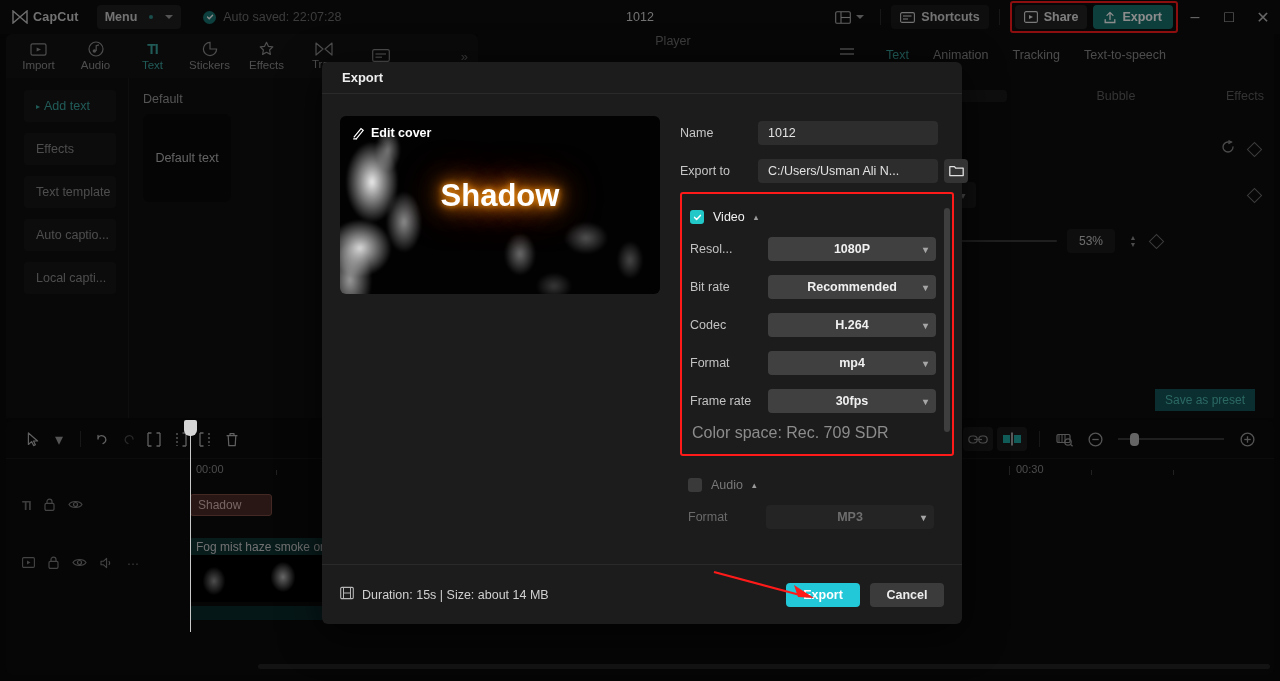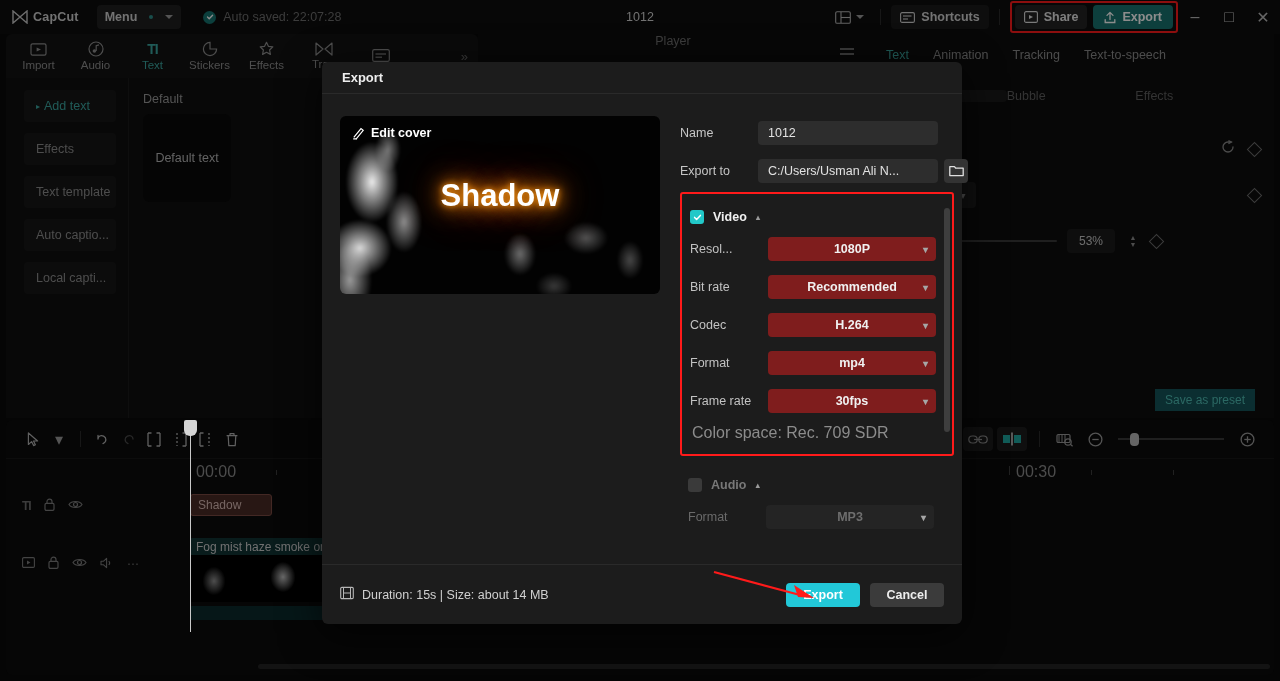--- a/index.html
+++ b/index.html
@@ -111,21 +111,21 @@
 
   
   .rightpanel {
     position:absolute; top:34px; left:868px; width:406px; height:384px;
     background:#0d0d0d;
   }
   .rp-tabs { height:42px; display:flex; align-items:center; gap:24px; padding-left:18px; font-size:12.5px; }
   .rp-tab { color:#8b8b8b; cursor:pointer; }
   .rp-tab.active { color:#3ba6a0; }
   .rp-subtabs { height:40px; display:flex; align-items:center; padding:0 10px; gap:0; }
-  .rp-subtab { flex:1; text-align:left; font-size:12.5px; color:#5f5f5f; cursor:pointer; padding:6px 0; border-radius:4px; }
+  .rp-subtab { flex:1; text-align:right; font-size:12.5px; color:#5f5f5f; cursor:pointer; padding:6px 0; border-radius:4px; }
   .rp-subtab.active { background:#1b1b1b; color:#b8b8b8; }
   .rp-body { position:relative; padding:10px 14px 0 14px; }
   .rp-row { height:46px; display:flex; align-items:center; gap:10px; }
   .rp-reset { margin-left:auto;display:flex;align-items:center;gap:14px; }
   .kf-diamond { width:11px;height:11px;border:1.2px solid #6c6c6c;transform:rotate(45deg);cursor:pointer; }
   .kf-wrap { display:flex;align-items:center;gap:5px;color:#555;font-size:9px; }
   .color-swatch { width:58px;height:20px;background:#8a4b06;border-radius:3px 0 0 3px;cursor:pointer; }
   .color-dd { width:26px;height:26px;background:#1d1d1d;border-radius:0 4px 4px 0;display:flex;align-items:center;justify-content:center;color:#8a8a8a;font-size:10px;cursor:pointer; }
   .slider { position:relative; width:175px; height:14px; display:flex; align-items:center; cursor:pointer; }
   .slider .trk { position:absolute;left:0;right:0;height:2px;background:#3a3a3a;border-radius:1px; }
@@ -152,21 +152,21 @@
   .tlbtn.dim { color:#4a4a4a; }
   .tl-sep { width:1px;height:16px;background:#2b2b2b;margin:0 8px; }
   .tl-right { margin-left:auto; display:flex; align-items:center; gap:4px; }
   .tl-tealbtn { width:30px;height:24px;background:#1d1d1d;border-radius:4px;display:flex;align-items:center;justify-content:center;cursor:pointer; }
   .zoom-slider { position:relative; width:106px;height:14px;display:flex;align-items:center;margin:0 6px;cursor:pointer; }
   .zoom-slider .trk { position:absolute;left:0;right:0;height:2px;background:#3a3a3a; }
   .zoom-slider .knob { position:absolute;left:12px;width:9px;height:13px;border-radius:4px;background:#b9b9b9; }
 
   .ruler { position:relative; height:22px; border-top:1px solid #161616; }
   .ruler .tick { position:absolute; top:11px; width:1px; height:5px; background:#3d3d3d; }
-  .ruler .lbl { position:absolute; top:4px; font-size:16px; color:#8a8a8a; }
+  .ruler .lbl { position:absolute; top:4px; font-size:11px; color:#8a8a8a; }
   .playhead { position:absolute; top:0; left:184px; width:1px; height:212px; background:#c9c9c9; z-index:6; }
   .playhead .head { position:absolute;top:0;left:-6px;width:13px;height:16px;background:#d5d5d5;border-radius:2px 2px 6px 6px; }
 
   .tracks { position:relative; height:170px; }
   .track-ctl { position:absolute; left:0; width:132px; display:flex; align-items:center; gap:13px; padding-left:16px; color:#6d6d6d; font-size:12px; }
   .tclip-text {
     position:absolute; left:184px; top:0; width:82px; height:22px;
     background:#4a2b26; border:1px solid #7a4a42; border-radius:3px;
     display:flex; align-items:center; padding-left:7px;
     font-size:12px; color:#d7b9b3; cursor:pointer; overflow:hidden;
@@ -238,28 +238,28 @@
   }
   .folder-btn { width:24px;height:24px;background:#333;border-radius:4px;margin-left:6px;display:flex;align-items:center;justify-content:center;cursor:pointer; }
 
   .video-box {
     position:relative; margin-top:4px; border:2px solid #ff1a1a; border-radius:3px;
     padding:10px 10px 12px 8px; width:274px;
   }
   .sec-hdr { display:flex; align-items:center; gap:9px; height:26px; }
   .cbox { width:14px;height:14px;border-radius:3px;background:#22c8c8;display:flex;align-items:center;justify-content:center;cursor:pointer; }
   .cbox.off { background:#3a3a3a; }
-  .sec-title { font-size:12.5px;color:#f0f0f0;font-weight:700; }
+  .sec-title { font-size:12.5px;color:#f0f0f0;font-weight:400; }
   .sec-title.dim { color:#787878; }
   .sec-caret { color:#9a9a9a;font-size:9px;cursor:pointer; }
   .orow { display:flex; align-items:center; height:38px; }
   .olabel { width:78px; font-size:12.5px; color:#c2c2c2; }
   .olabel.dim { color:#6a6a6a; }
   .select {
-    position:relative; width:168px; height:24px; background:#7f1d1d; border-radius:4px;
+    position:relative; width:168px; height:24px; background:#404040; border-radius:4px;
     display:flex; align-items:center; justify-content:center;
     font-size:12.5px; color:#f0f0f0; font-weight:700; cursor:pointer;
   }
   .select.dim { background:#242424; color:#6e6e6e; }
   .select .sc { position:absolute; right:8px; color:#a6a6a6; font-size:10px; }
   .colorspace { font-size:16px; color:#8c8c8c; margin-top:4px; padding-left:2px; }
   .vscroll { position:absolute; right:2px; top:14px; width:6px; height:224px; background:#3e3e3e; border-radius:3px; }
 
   .audio-sec { margin-top:16px; padding-left:8px; width:274px; }
 

